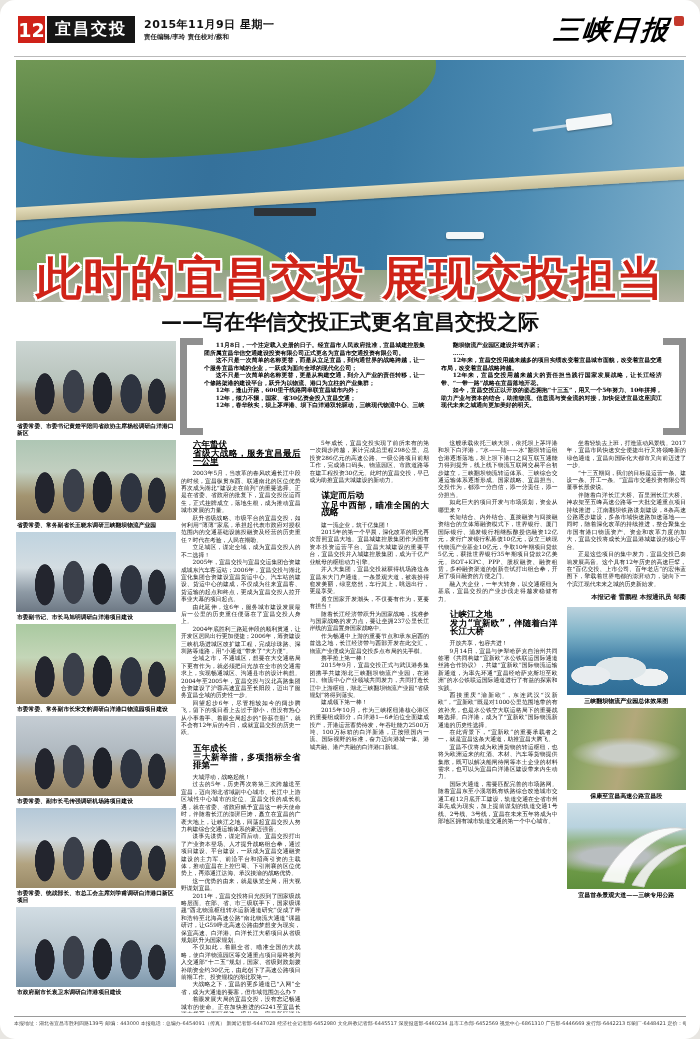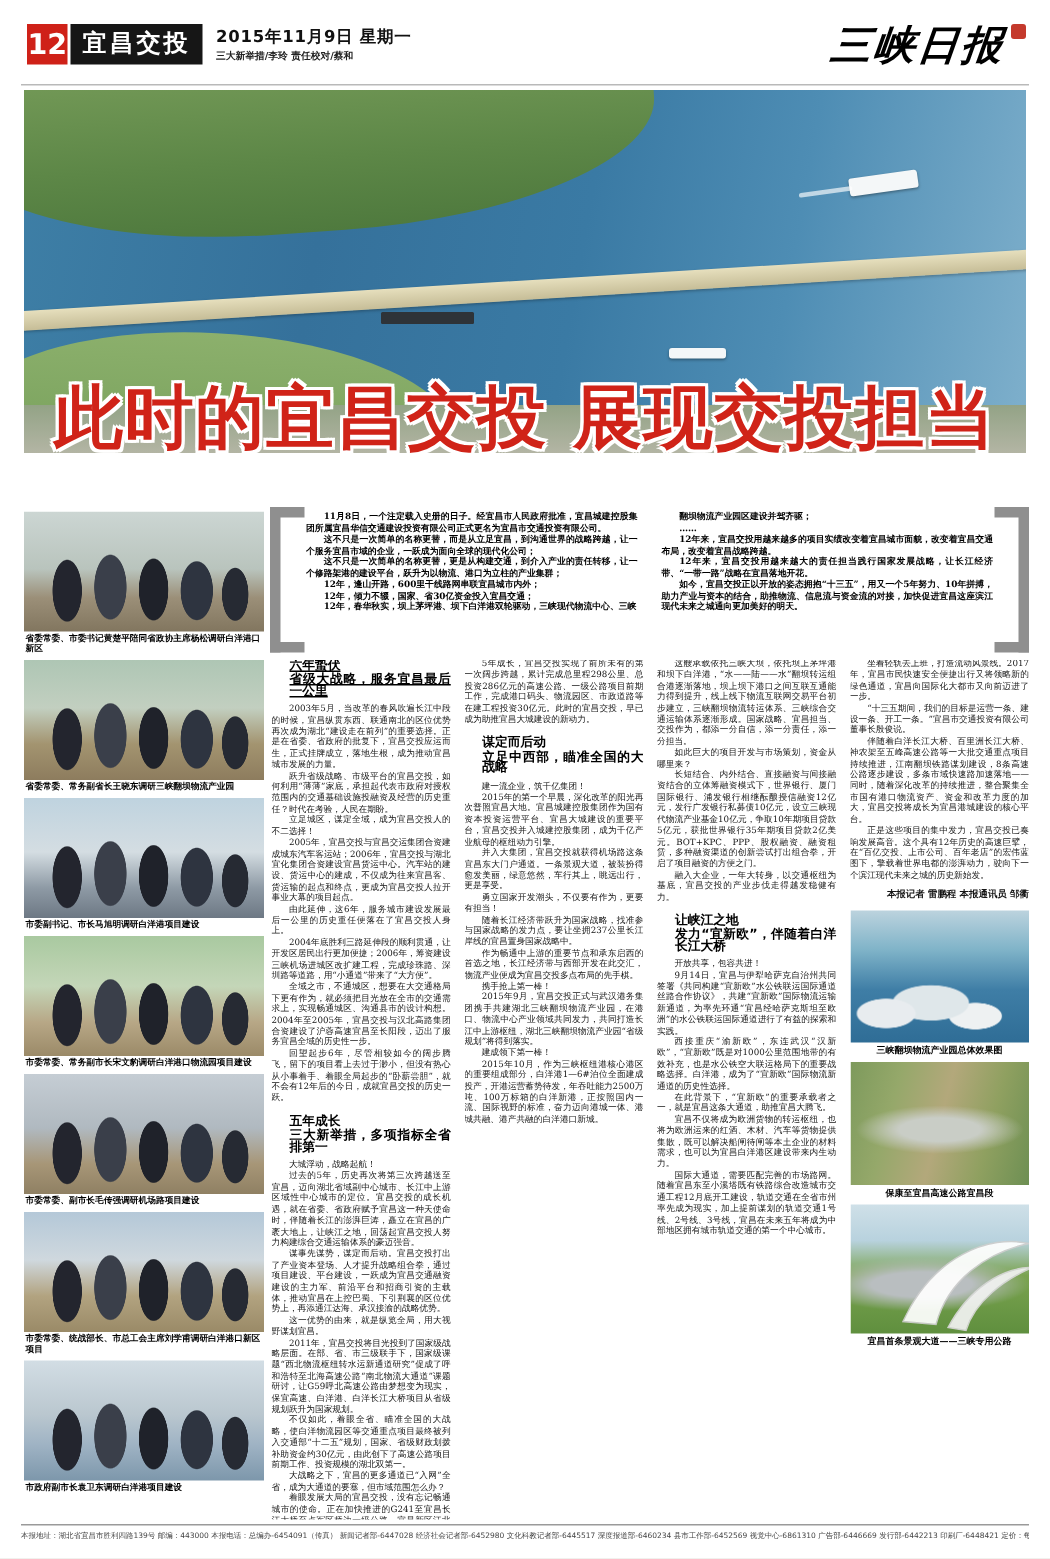--- a/index.html
+++ b/index.html
@@ -1,17 +1,17 @@
 <!DOCTYPE html>
 <html><head>
 <meta charset="utf-8">
 <style>
   html,body{margin:0;padding:0;background:#e8e6e2;}
   #page{position:relative;width:700px;height:1039px;background:#ffffff;overflow:hidden;
-        font-family:"DejaVu Sans",sans-serif;color:#111;}
+        font-family:"DejaVu Sans",sans-serif;color:#111;border-radius:15px;}
 
   
   .hdr{position:absolute;left:18px;top:16px;right:16px;height:36px;}
   .pageno{position:absolute;left:0;top:0;width:27px;height:27px;background:#cf2118;color:#fff;
           font-weight:bold;font-size:19px;display:flex;align-items:center;justify-content:center;}
   .secbox{position:absolute;left:29px;top:0;width:88px;height:27px;background:#161616;color:#fff;
           font-size:16px;font-weight:bold;letter-spacing:2px;display:flex;align-items:center;justify-content:center;}
   .dateline{position:absolute;left:126px;top:1px;font-size:11px;font-weight:bold;letter-spacing:.5px;}
   .editors{position:absolute;left:126px;top:17px;font-size:6.5px;font-weight:bold;color:#222;}
   .masthead{position:absolute;right:14px;top:-4px;font-family:"DejaVu Serif",serif;font-size:27px;
@@ -106,38 +106,39 @@
 </style>
 </head>
 <body>
 
 <div id="page">
 
   <div class="hdr">
     <div class="pageno">12</div>
     <div class="secbox">宜昌交投</div>
     <div class="dateline">2015年11月9日 星期一</div>
-    <div class="editors">三大新举措/李玲 责任校对/蔡和</div>
+    <div class="editors">责任编辑/李玲 责任校对/蔡和</div>
     <div class="masthead">三峡日报</div>
     <div class="seal"></div>
   </div>
   <div class="hdr-rule"></div>
 
   <div class="hero">
     <div class="h-water"></div>
     <div class="h-land1"></div>
     <div class="h-land2"></div>
     <div class="h-dike"></div>
     <div class="h-quay"></div>
     <div class="h-barge"></div>
     <div class="h-ship big"></div>
     <div class="h-ship h-boat2"></div>
   </div>
 
   <div class="headline">此时的宜昌交投 展现交投担当</div>
+  <div class="subhead">——写在华信交投正式更名宜昌交投之际</div>
 
   <div class="rail">
     <div class="rail-item">
       <div class="rphoto pv1"></div>
       <div class="rcap">省委常委、市委书记黄楚平陪同省政协主席杨松调研白洋港口新区</div>
     </div>
     <div class="rail-item">
       <div class="rphoto pv2"></div>
       <div class="rcap">省委常委、常务副省长王晓东调研三峡翻坝物流产业园</div>
     </div>

